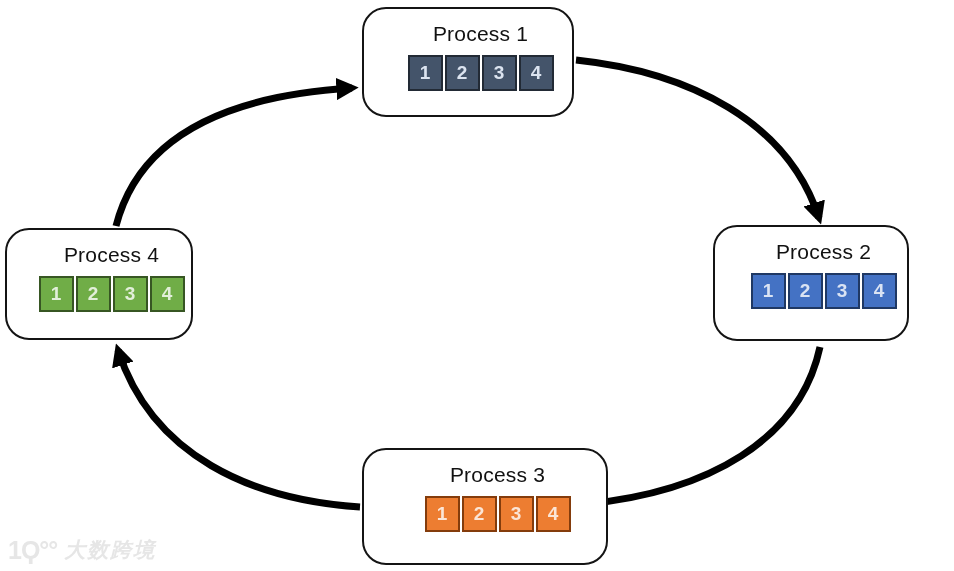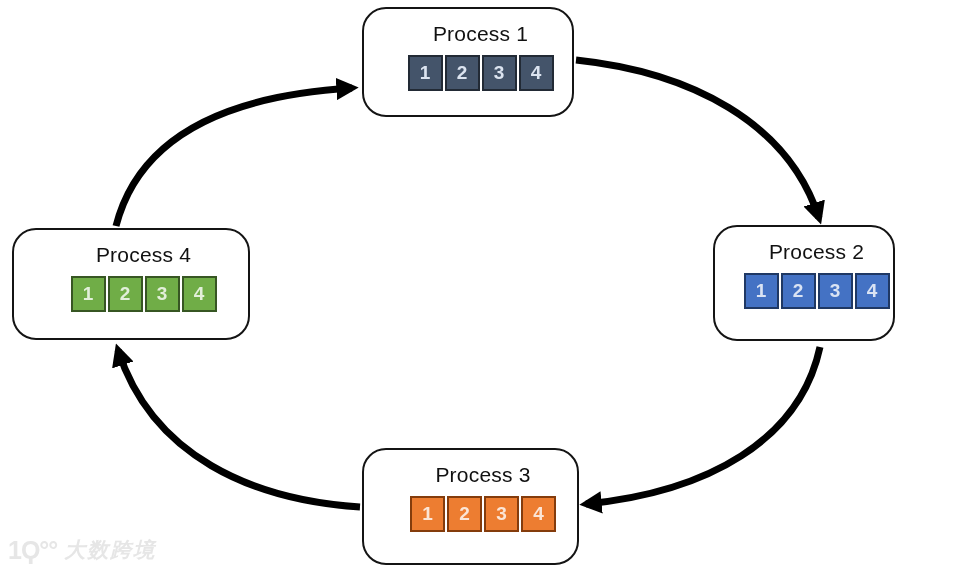--- a/index.html
+++ b/index.html
@@ -28,23 +28,23 @@
     box-sizing: border-box;
     background: #ffffff;
     border: 2px solid #141414;
     border-radius: 24px;
     display: flex;
     flex-direction: column;
     align-items: center;
     padding-left: 25px;
   }
   .node-p1 { left: 362px; top: 7px;   width: 212px; height: 110px; }
-  .node-p2 { left: 713px; top: 225px; width: 182px; height: 116px; align-items: center; }
-  .node-p3 { left: 362px; top: 448px; width: 217px; height: 117px; }
-  .node-p4 { left: 12px;   top: 228px; width: 238px; height: 112px; }
+  .node-p2 { left: 713px; top: 225px; width: 196px; height: 116px; align-items: center; }
+  .node-p3 { left: 362px; top: 448px; width: 246px; height: 117px; }
+  .node-p4 { left: 5px;   top: 228px; width: 188px; height: 112px; }
   .node-title {
     margin-top: 13px;
     font-size: 21px;
     line-height: 24px;
     color: #111111;
     letter-spacing: 0.2px;
   }
   .cell-strip {
     display: flex;
     gap: 2px;

